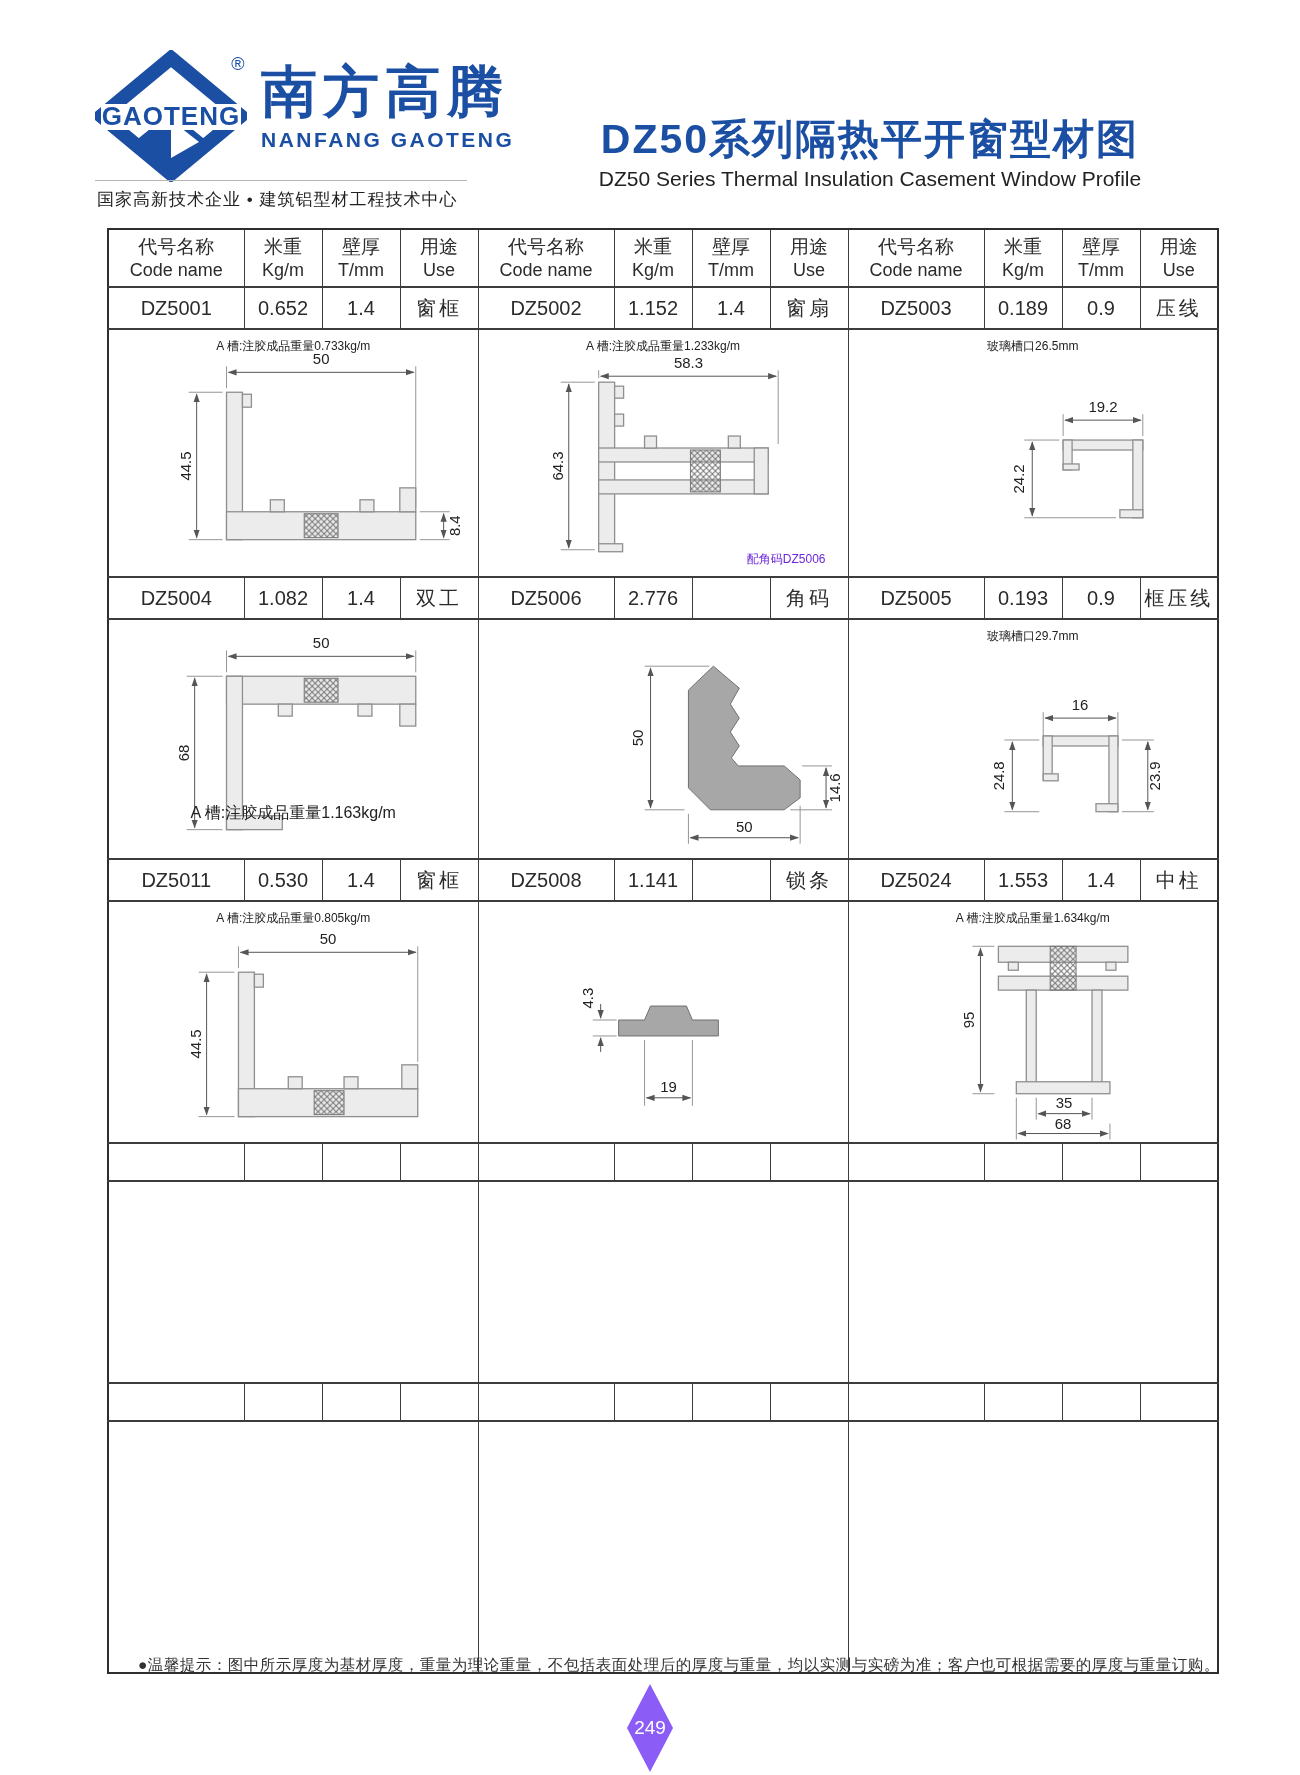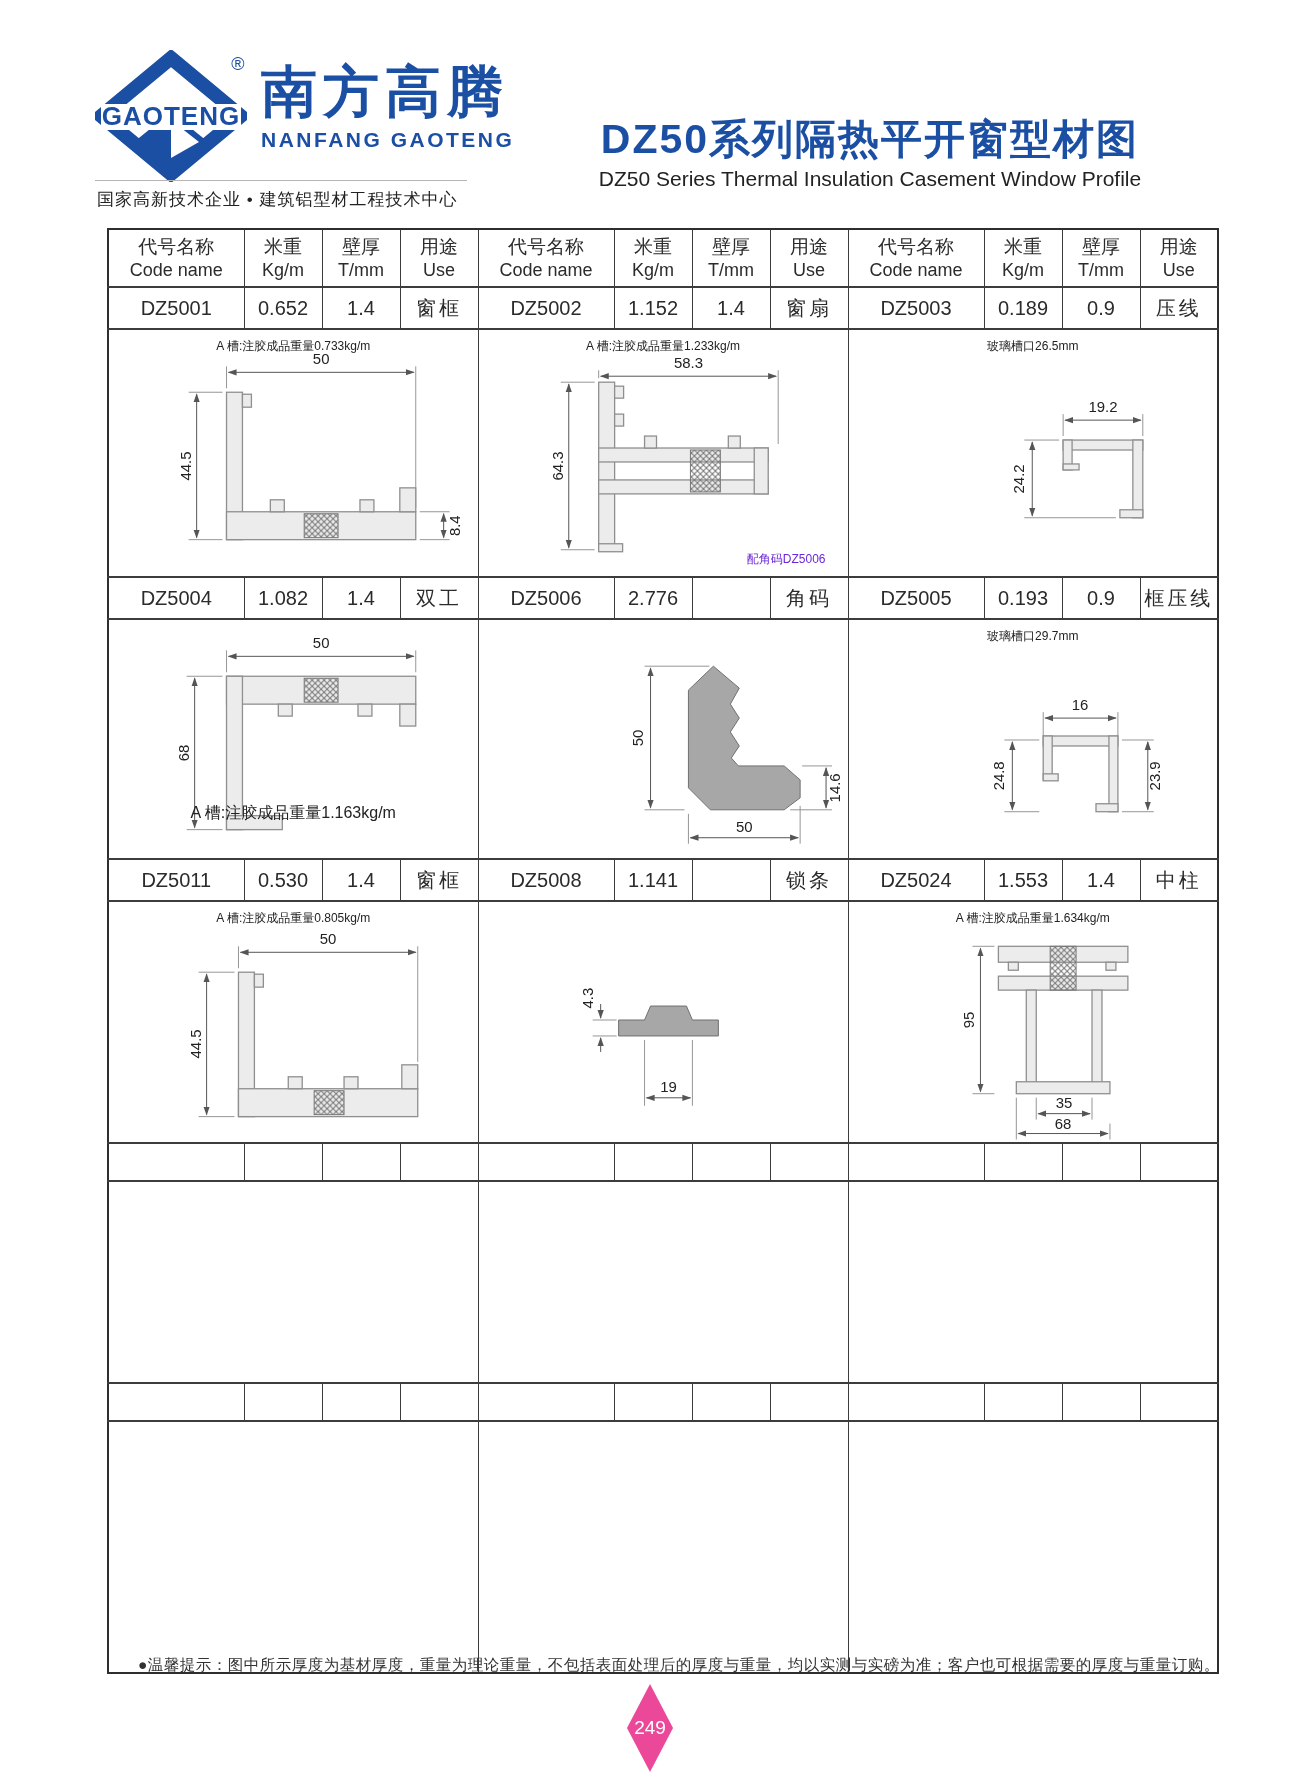--- a/index.html
+++ b/index.html
@@ -37,21 +37,21 @@
   svg.draw{position:absolute;left:0;top:0;width:100%;height:100%;}
   .prof rect{fill:#ececec;stroke:#8f8f8f;stroke-width:1.3;}
   .solid{fill:#a7a7a7;stroke:#6f6f6f;stroke-width:1;}
   .hatchrect{fill:url(#hatch);stroke:#777;stroke-width:1;}
   .dim line{stroke:#555;stroke-width:1;marker-start:url(#arr);marker-end:url(#arr);}
   .dimin line{stroke:#555;stroke-width:1;marker-end:url(#arr);}
   .ext line{stroke:#8a8a8a;stroke-width:0.9;}
   text.dlab{font-size:15px;fill:#222;font-family:"Liberation Sans","DejaVu Sans",sans-serif;}
   
   .foot-note{position:absolute;left:110px;top:1655px;width:1090px;font-size:15.5px;color:#333;letter-spacing:0.5px;margin-left:28px;}
-  .page-diamond{position:absolute;left:627px;top:1684px;width:46px;height:88px;background:#ec4899;
+  .page-diamond{position:absolute;left:627px;top:1684px;width:46px;height:88px;background:#8b5cf6;
     clip-path:polygon(50% 0,100% 50%,50% 100%,0 50%);display:flex;align-items:center;justify-content:center;}
   .page-diamond span{color:#fff;font-size:19px;}
 </style>
 </head>
 <body>
 
 <svg width="0" height="0" style="position:absolute" aria-hidden="true">
   <defs>
     <marker id="arr" viewBox="0 0 10 10" refX="9" refY="5" markerWidth="9" markerHeight="9" orient="auto-start-reverse">
       <path d="M0,1.5 L10,5 L0,8.5 z" fill="#555"></path>

